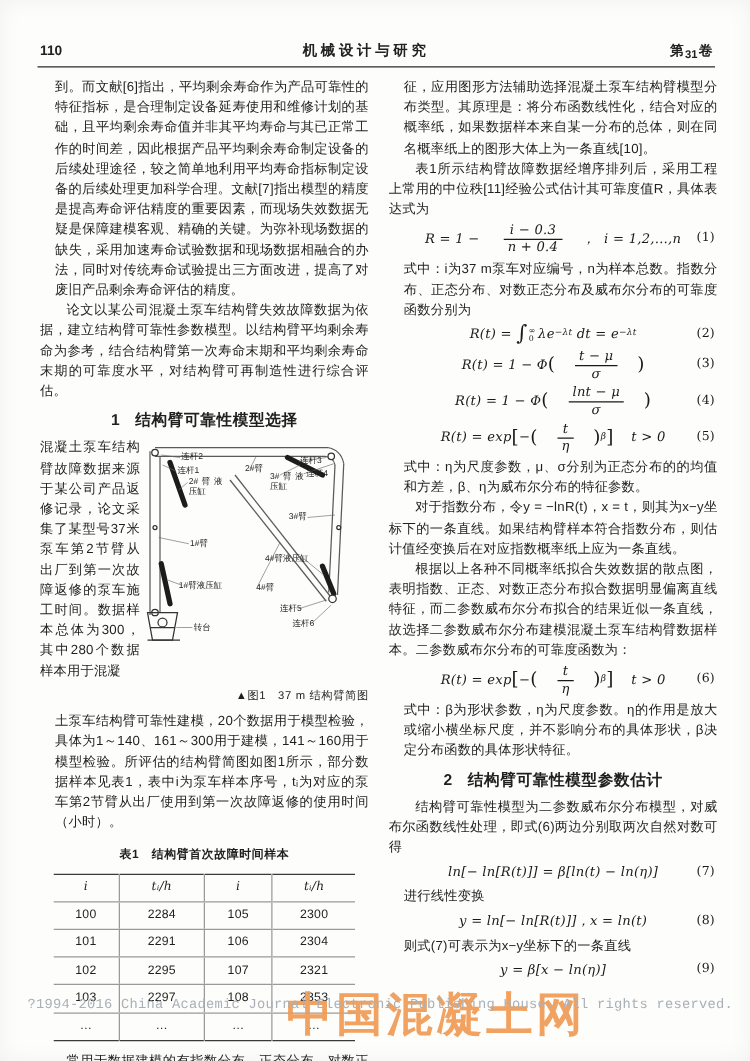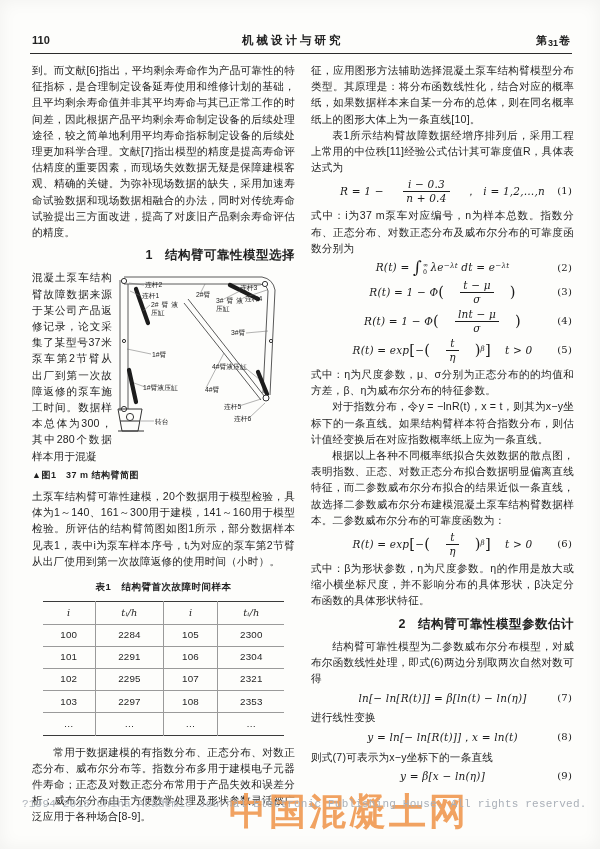--- a/index.html
+++ b/index.html
@@ -15,32 +15,32 @@
   .header { position:absolute; top:33px; left:32px; right:30px;
     display:flex; justify-content:space-between; align-items:baseline; font-size:11px; color:#222;font-weight:bold; }
   .journal-title { letter-spacing:3px; font-size:11.5px; }
   .vol-num { font-size:9px; position:relative; top:1.5px; padding:0 1px; }
   .header-rule { position:absolute; top:53px; left:30px; right:28px; border-top:1.3px solid #2b2b2b; }
 
   
   .cols { position:absolute; top:62px; left:32px; right:26px; display:flex; gap:16px; }
   .col { width:263px; font-size:10.6px; line-height:16.2px; text-align:justify; letter-spacing:0.2px; color:#1f1f1f; }
   p { margin:0; text-indent:2em; }
-  p.noindent { text-indent:0; }
-  .sec-head { font-size:12.5px; font-weight:bold; margin:7px 0 6px 0; letter-spacing:0.5px; text-align:right; }
+  p.noindent { text-indent:0;margin-left:12px; }
+  .sec-head { font-size:12.5px; font-weight:bold; margin:7px 0 6px 0; letter-spacing:0.5px; text-align:center; }
   .sec-head .num { margin-right:12px; }
 
   
   .figwrap { display:flex; }
   .figtext { width:80px; flex:none; }
   .figbox { position:relative; width:183px; height:170px; flex:none; margin-top:2px; }
   .figbox svg { position:absolute; inset:0; }
   .figlabel { position:absolute; font-size:6.8px; line-height:7.6px; color:#222; white-space:nowrap; letter-spacing:0; text-indent:0; }
   .figlabel.wrap { white-space:normal; width:27px; }
-  .figcaption { text-align:left; font-size:9px; font-weight:bold; margin:3px 0 5px 0; text-indent:0; letter-spacing:0.5px; }
+  .figcaption { text-align:right; font-size:9px; font-weight:normal; margin:3px 0 5px 0; text-indent:0; letter-spacing:0.5px; }
 
   
   .tabletitle { text-align:center; font-size:9.5px; font-weight:bold; margin:10px 0 6px 0; text-indent:0; letter-spacing:0.5px; }
   table.data { width:92%; margin:0 auto 8px auto; border-collapse:collapse; font-size:9.8px;
     border-top:1.4px solid #3a3a3a; border-bottom:1.4px solid #3a3a3a; }
   table.data th, table.data td { text-align:center; padding:2.5px 2px; border-left:0.6px solid #9a9a9a; border-bottom:0.6px solid #9a9a9a; font-weight:normal; }
   table.data tr > *:first-child { border-left:none; }
   table.data tr:last-child td { border-bottom:none; }
   table.data th { font-family:"DejaVu Serif", serif; font-style:italic; }
 
@@ -74,20 +74,21 @@
     <span>110</span>
     <span class="journal-title">机械设计与研究</span>
     <span><span>第</span><span class="vol-num">31</span><span>卷</span></span>
   </div>
   <div class="header-rule"></div>
 
   <div class="cols">
 
     <div class="col">
       <p class="noindent">到。而文献[6]指出，平均剩余寿命作为产品可靠性的特征指标，是合理制定设备延寿使用和维修计划的基础，且平均剩余寿命值并非其平均寿命与其已正常工作的时间差，因此根据产品平均剩余寿命制定设备的后续处理途径，较之简单地利用平均寿命指标制定设备的后续处理更加科学合理。文献[7]指出模型的精度是提高寿命评估精度的重要因素，而现场失效数据无疑是保障建模客观、精确的关键。为弥补现场数据的缺失，采用加速寿命试验数据和现场数据相融合的办法，同时对传统寿命试验提出三方面改进，提高了对废旧产品剩余寿命评估的精度。</p>
+      <p>论文以某公司混凝土泵车结构臂失效故障数据为依据，建立结构臂可靠性参数模型。以结构臂平均剩余寿命为参考，结合结构臂第一次寿命末期和平均剩余寿命末期的可靠度水平，对结构臂可再制造性进行综合评估。</p>
 
       <div class="sec-head">
         <span class="num">1</span><span>结构臂可靠性模型选择</span>
       </div>
 
       <div class="figwrap">
         <div class="figtext">混凝土泵车结构臂故障数据来源于某公司产品返修记录，论文采集了某型号37米泵车第2节臂从出厂到第一次故障返修的泵车施工时间。数据样本总体为300，其中280个数据样本用于混凝</div>
         <div class="figbox">
           <svg viewBox="0 0 183 170">
 

